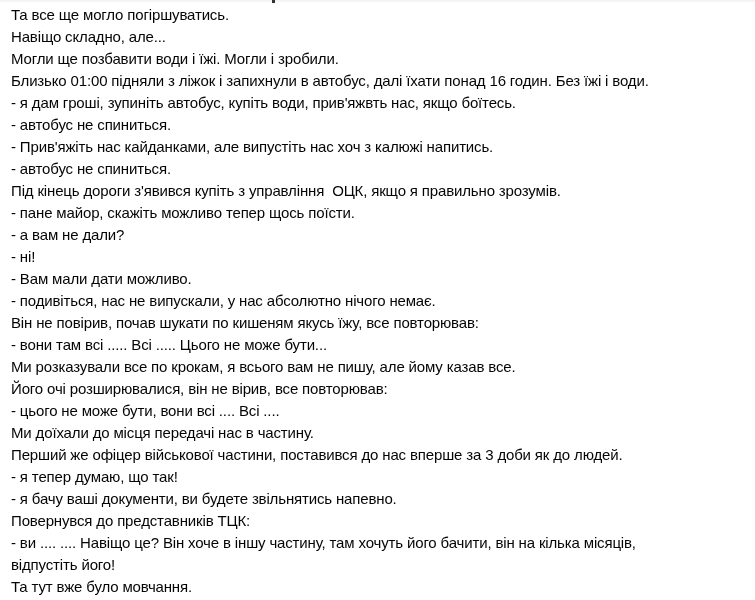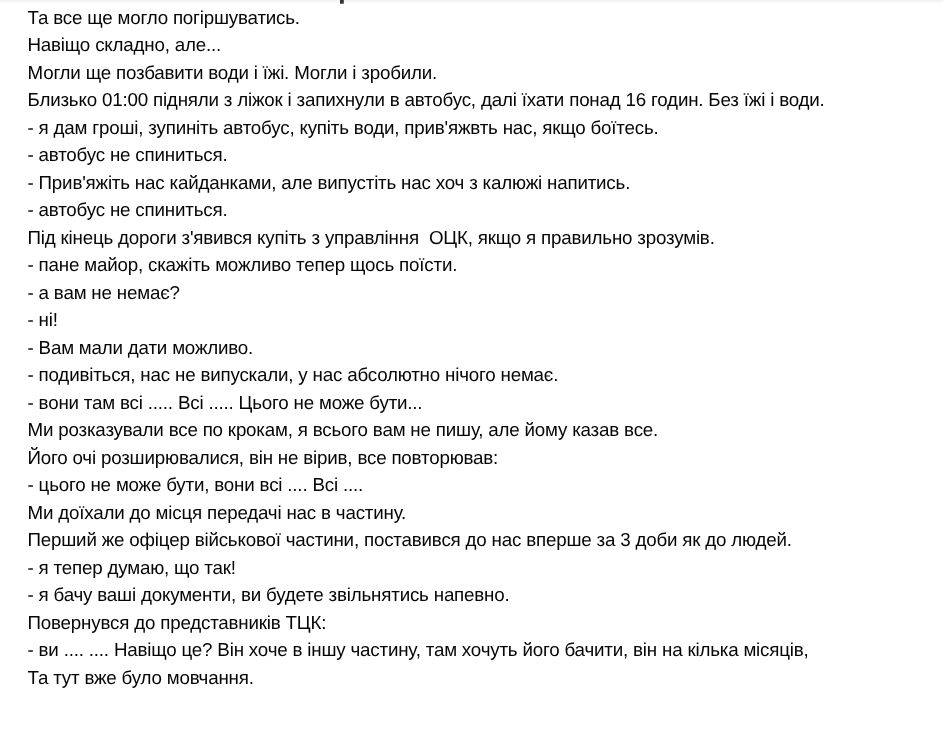--- a/index.html
+++ b/index.html
@@ -36,48 +36,49 @@
       font-family: "Liberation Sans", sans-serif;
       font-size: 15px;
       line-height: 22px;
       color: #050505;
       letter-spacing: -0.15px;
       word-spacing: 0px;
     }
     .line {
       white-space: pre;
       height: 22px;
-      margin-left: 11px;
     }
   </style>
 </head>
 <body>
 
 <div class="top-edge"></div>
 <div class="clipped-glyph"></div>
 
 <div class="post-body">
   <div class="line">Та все ще могло погіршуватись.</div>
   <div class="line">Навіщо складно, але...</div>
   <div class="line">Могли ще позбавити води і їжі. Могли і зробили.</div>
   <div class="line">Близько 01:00 підняли з ліжок і запихнули в автобус, далі їхати понад 16 годин. Без їжі і води.</div>
   <div class="line">- я дам гроші, зупиніть автобус, купіть води, прив'яжвть нас, якщо боїтесь.</div>
   <div class="line">- автобус не спиниться.</div>
   <div class="line">- Прив'яжіть нас кайданками, але випустіть нас хоч з калюжі напитись.</div>
   <div class="line">- автобус не спиниться.</div>
   <div class="line">Під кінець дороги з'явився купіть з управління  ОЦК, якщо я правильно зрозумів.</div>
   <div class="line">- пане майор, скажіть можливо тепер щось поїсти.</div>
-  <div class="line">- а вам не немає?</div>
+  <div class="line">- а вам не дали?</div>
   <div class="line">- ні!</div>
   <div class="line">- Вам мали дати можливо.</div>
   <div class="line">- подивіться, нас не випускали, у нас абсолютно нічого немає.</div>
+  <div class="line">Він не повірив, почав шукати по кишеням якусь їжу, все повторював:</div>
   <div class="line">- вони там всі ..... Всі ..... Цього не може бути...</div>
   <div class="line">Ми розказували все по крокам, я всього вам не пишу, але йому казав все.</div>
   <div class="line">Його очі розширювалися, він не вірив, все повторював:</div>
   <div class="line">- цього не може бути, вони всі .... Всі ....</div>
   <div class="line">Ми доїхали до місця передачі нас в частину.</div>
   <div class="line">Перший же офіцер військової частини, поставився до нас вперше за 3 доби як до людей.</div>
   <div class="line">- я тепер думаю, що так!</div>
   <div class="line">- я бачу ваші документи, ви будете звільнятись напевно.</div>
   <div class="line">Повернувся до представників ТЦК:</div>
   <div class="line">- ви .... .... Навіщо це? Він хоче в іншу частину, там хочуть його бачити, він на кілька місяців,</div>
+  <div class="line">відпустіть його!</div>
   <div class="line">Та тут вже було мовчання.</div>
 </div>
 
 </body></html>

